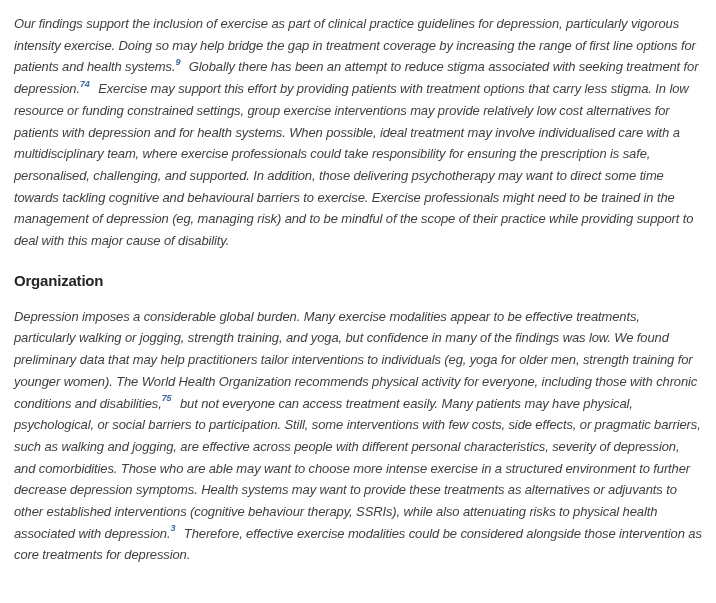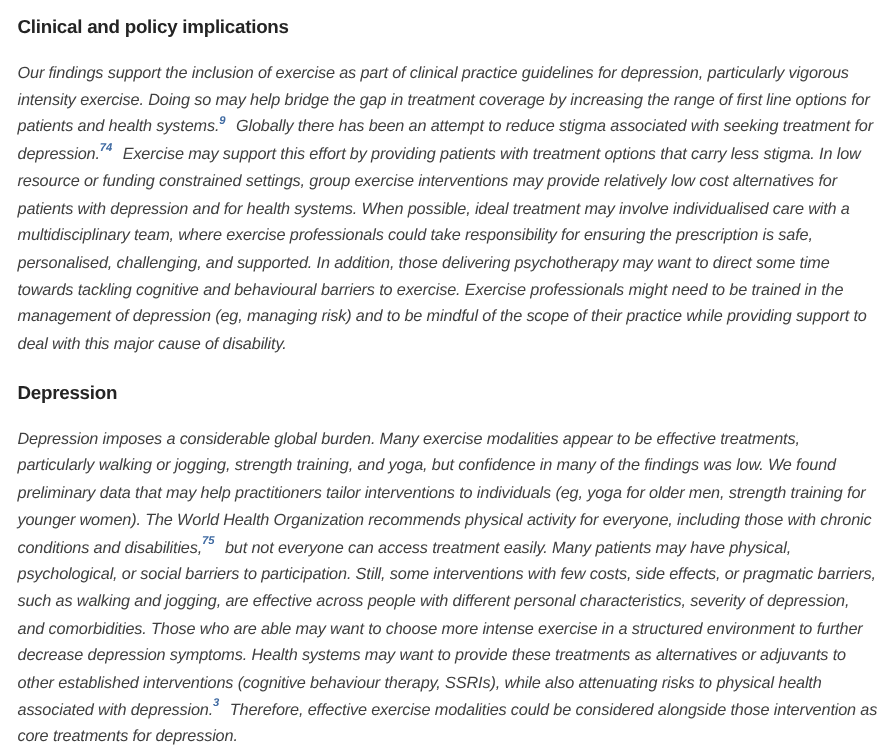--- a/index.html
+++ b/index.html
@@ -48,20 +48,19 @@
     position:relative;
     top:-1px;
     vertical-align:super;
   }
 </style>
 </head>
 <body>
 
 <main>
     <section class="section">
-      <h2>Clinical and policy implications</h2>
       <p><span>Our findings support the inclusion of exercise as part of clinical practice guidelines for depression, particularly vigorous intensity exercise. Doing so may help bridge the gap in treatment coverage by increasing the range of first line options for patients and health systems.</span><a class="ref" href="#"><sup class="refnum">9</sup></a><span> Globally there has been an attempt to reduce stigma associated with seeking treatment for depression.</span><a class="ref" href="#"><sup class="refnum">74</sup></a><span> Exercise may support this effort by providing patients with treatment options that carry less stigma. In low resource or funding constrained settings, group exercise interventions may provide relatively low cost alternatives for patients with depression and for health systems. When possible, ideal treatment may involve individualised care with a multidisciplinary team, where exercise professionals could take responsibility for ensuring the prescription is safe, personalised, challenging, and supported. In addition, those delivering psychotherapy may want to direct some time towards tackling cognitive and behavioural barriers to exercise. Exercise professionals might need to be trained in the management of depression (eg, managing risk) and to be mindful of the scope of their practice while providing support to deal with this major cause of disability.</span></p>
     </section>
     <section class="section">
-      <h2>Depression</h2>
+      <h2>Organization</h2>
       <p><span>Depression imposes a considerable global burden. Many exercise modalities appear to be effective treatments, particularly walking or jogging, strength training, and yoga, but confidence in many of the findings was low. We found preliminary data that may help practitioners tailor interventions to individuals (eg, yoga for older men, strength training for younger women). The World Health Organization recommends physical activity for everyone, including those with chronic conditions and disabilities,</span><a class="ref" href="#"><sup class="refnum">75</sup></a><span> but not everyone can access treatment easily. Many patients may have physical, psychological, or social barriers to participation. Still, some interventions with few costs, side effects, or pragmatic barriers, such as walking and jogging, are effective across people with different personal characteristics, severity of depression, and comorbidities. Those who are able may want to choose more intense exercise in a structured environment to further decrease depression symptoms. Health systems may want to provide these treatments as alternatives or adjuvants to other established interventions (cognitive behaviour therapy, SSRIs), while also attenuating risks to physical health associated with depression.</span><a class="ref" href="#"><sup class="refnum">3</sup></a><span> Therefore, effective exercise modalities could be considered alongside those intervention as core treatments for depression.</span></p>
     </section>
   </main>
 
 </body></html>

